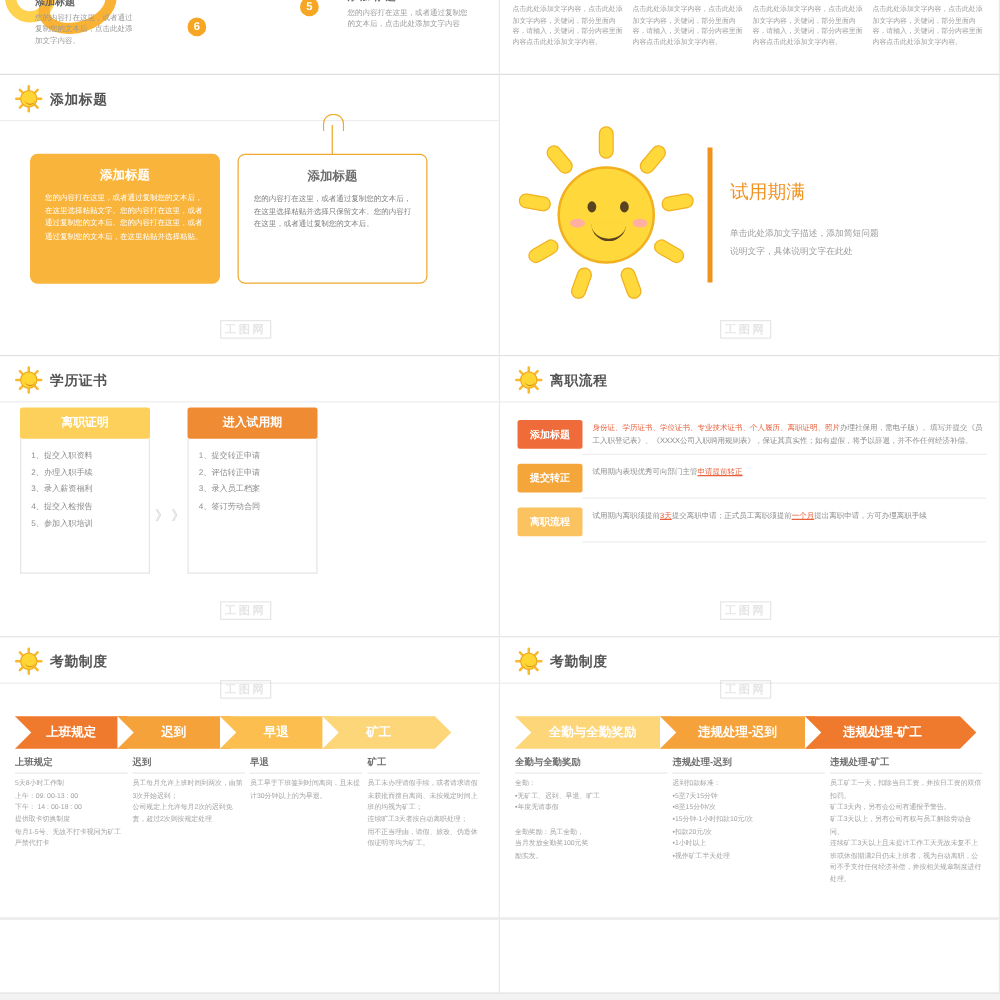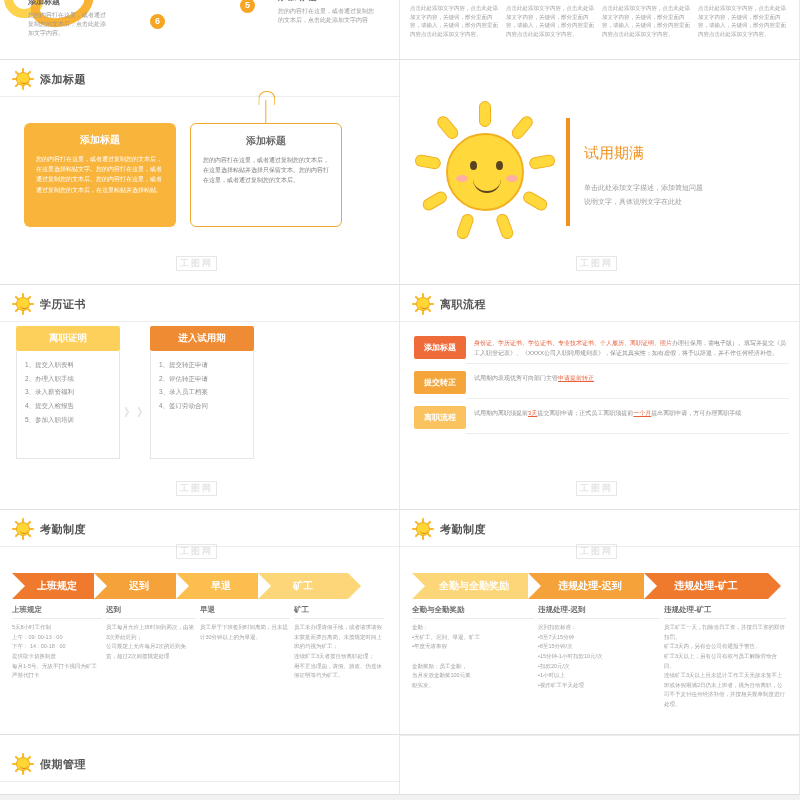--- a/index.html
+++ b/index.html
@@ -462,34 +462,20 @@
         <div class="cbody" style="white-space:pre-line">员工矿工一天，扣除当日工资，并按日工资的双倍扣罚。
 矿工3天内，另有会公司有通报予警告。
 矿工3天以上，另有公司有权与员工解除劳动合同。
 连续矿工3天以上且未提计工作工天无故未复不上班或休假期满2日仍未上班者，视为自动离职，公司不予支付任何经济补偿，并按相关规章制度进行处理。</div>
       </div>
     </div>
     <div class="wm box" style="left:176px; top:34px;">工图网</div>
   </div>
 
   <div class="slide h60">
-    <div class="section-head" style="padding-top:18px;">
-      <span class="sun">
-        <span class="ray" style="transform:rotate(0deg)"></span>
-          <span class="ray" style="transform:rotate(45deg)"></span>
-        <span class="ray" style="transform:rotate(90deg)"></span>
-          <span class="ray" style="transform:rotate(135deg)"></span>
-        <span class="ray" style="transform:rotate(180deg)"></span>
-          <span class="ray" style="transform:rotate(225deg)"></span>
-        <span class="ray" style="transform:rotate(270deg)"></span>
-          <span class="ray" style="transform:rotate(315deg)"></span>
-        <span class="core"></span>
-      </span>
-      <span class="title">假期管理</span>
-    </div>
     <div class="sep"></div>
   </div>
 
   <div class="slide h60">
     <div class="sep"></div>
   </div>
 
 </div>
 
 </body></html>

